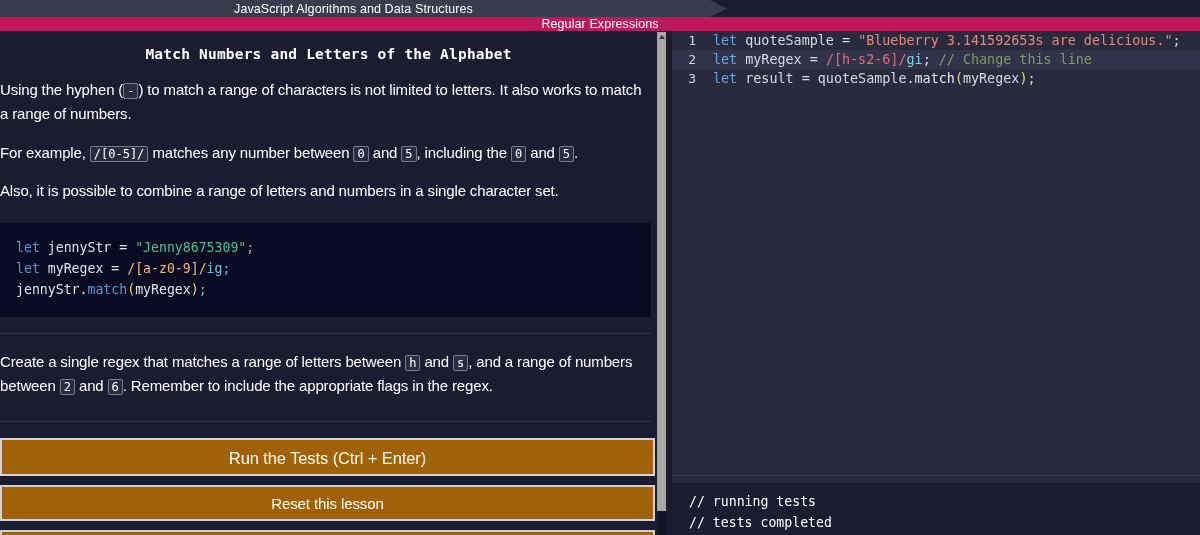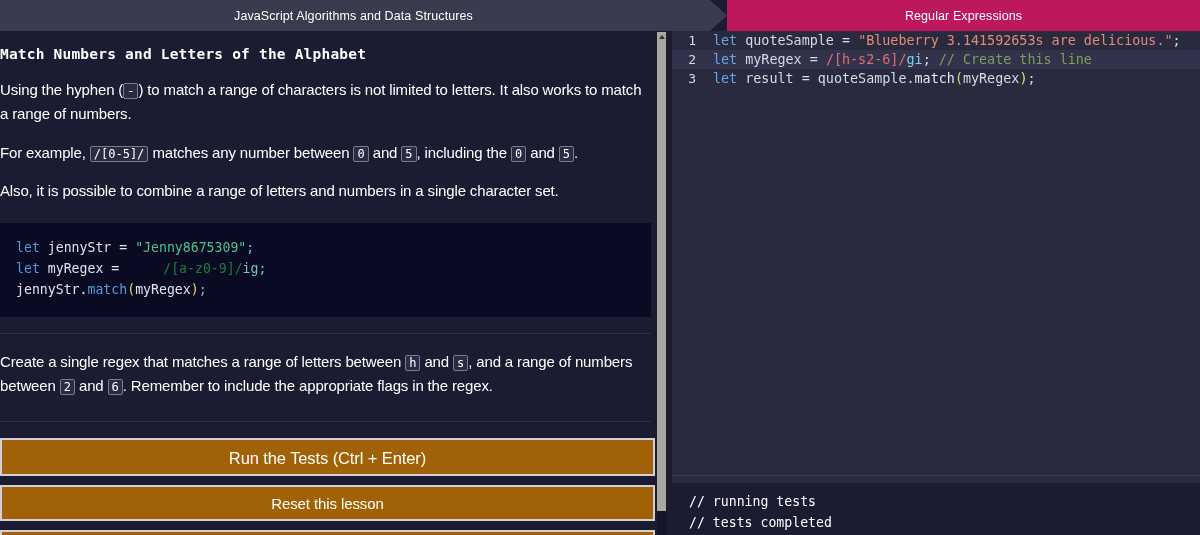--- a/index.html
+++ b/index.html
@@ -19,20 +19,21 @@
   
   .tabbar {
     position: absolute;
     top: 0; left: 0;
     width: 1200px;
     height: 31px;
     background: #1b1b32;
     display: flex;
     align-items: stretch;
     z-index: 20;
+    flex-direction: column;
   }
   .tab {
     position: relative;
     height: 31px;
     display: flex;
     align-items: center;
     justify-content: center;
     font-size: 12.5px;
     letter-spacing: .1px;
     color: #ffffff;
@@ -60,21 +61,21 @@
     overflow: hidden;
     box-sizing: border-box;
   }
   .challenge-inner {
     padding: 0;
   }
   .challenge-title {
     font-family: "DejaVu Sans Mono", "Liberation Mono", monospace;
     font-size: 14.5px;
     font-weight: bold;
-    text-align: left;
+    text-align: center;
     color: #ffffff;
     padding: 15px 0 9px 0;
     letter-spacing: .2px;
   }
   .challenge-body {
     padding: 0 6px 0 0;
   }
   .challenge-body p {
     margin: 0 0 0 0;
     padding: 7px 8px 7px 0;
@@ -102,21 +103,21 @@
     padding: 14px 16px 16px 16px;
     margin: 13px 0 0 0;
     font-family: "DejaVu Sans Mono", "Liberation Mono", monospace;
     font-size: 13.2px;
     line-height: 1.6;
     white-space: pre;
     color: #dfe3f0;
   }
   .kw      { color: #4d9edb; }
   .str     { color: #4cc38a; }
-  .regex   { color: #15803d; margin-left: 36px; }
+  .regex   { color: #fdba74; }
   .flag    { color: #6ec3d6; }
   .fn      { color: #4d9edb; }
   .paren   { color: #e6db74; }
   .punct   { color: #6ec3d6; }
   .var     { color: #dfe3f0; }
 
   .divider {
     height: 1px;
     background: #2f2f46;
     margin: 0;
@@ -319,21 +320,21 @@
 <div class="lscroll">
   <div class="lscroll-arrow"></div>
   <div class="lscroll-thumb"></div>
 </div>
 <div class="gutter"></div>
 
 <div class="right-panel">
   <div class="editor">
     <div id="editor-lines">
         <div class="code-line"><span class="gutter-num">1</span><span class="code-text"><span class="ekw">let</span><span class="evar"> quoteSample </span><span class="eop">= </span><span class="estr">"Blueberry 3.141592653s are delicious."</span><span class="eop">;</span></span></div>
-        <div class="code-line active"><span class="gutter-num">2</span><span class="code-text"><span class="ekw">let</span><span class="evar"> myRegex </span><span class="eop">= </span><span class="eregex">/[h-s2-6]/</span><span class="eflag">gi</span><span class="eop">; </span><span class="ecmt">// Create this line</span></span></div>
+        <div class="code-line active"><span class="gutter-num">2</span><span class="code-text"><span class="ekw">let</span><span class="evar"> myRegex </span><span class="eop">= </span><span class="eregex">/[h-s2-6]/</span><span class="eflag">gi</span><span class="eop">; </span><span class="ecmt">// Change this line</span></span></div>
         <div class="code-line"><span class="gutter-num">3</span><span class="code-text"><span class="ekw">let</span><span class="evar"> result </span><span class="eop">= </span><span class="evar">quoteSample</span><span class="eop">.</span><span class="efn">match</span><span class="eparen">(</span><span class="evar">myRegex</span><span class="eparen">)</span><span class="eop">;</span></span></div>
       </div>
   </div>
   <div class="console-sep"></div>
   <div class="console">
     <div id="console-lines">
         <div class="console-line">// running tests</div>
         <div class="console-line">// tests completed</div>
       </div>
   </div>

